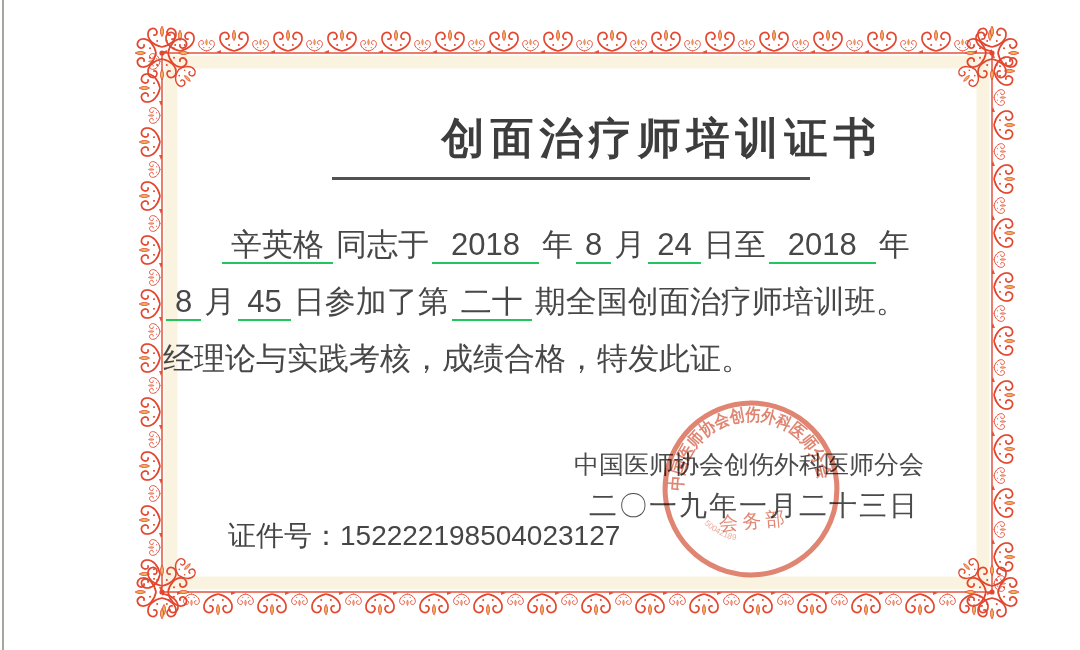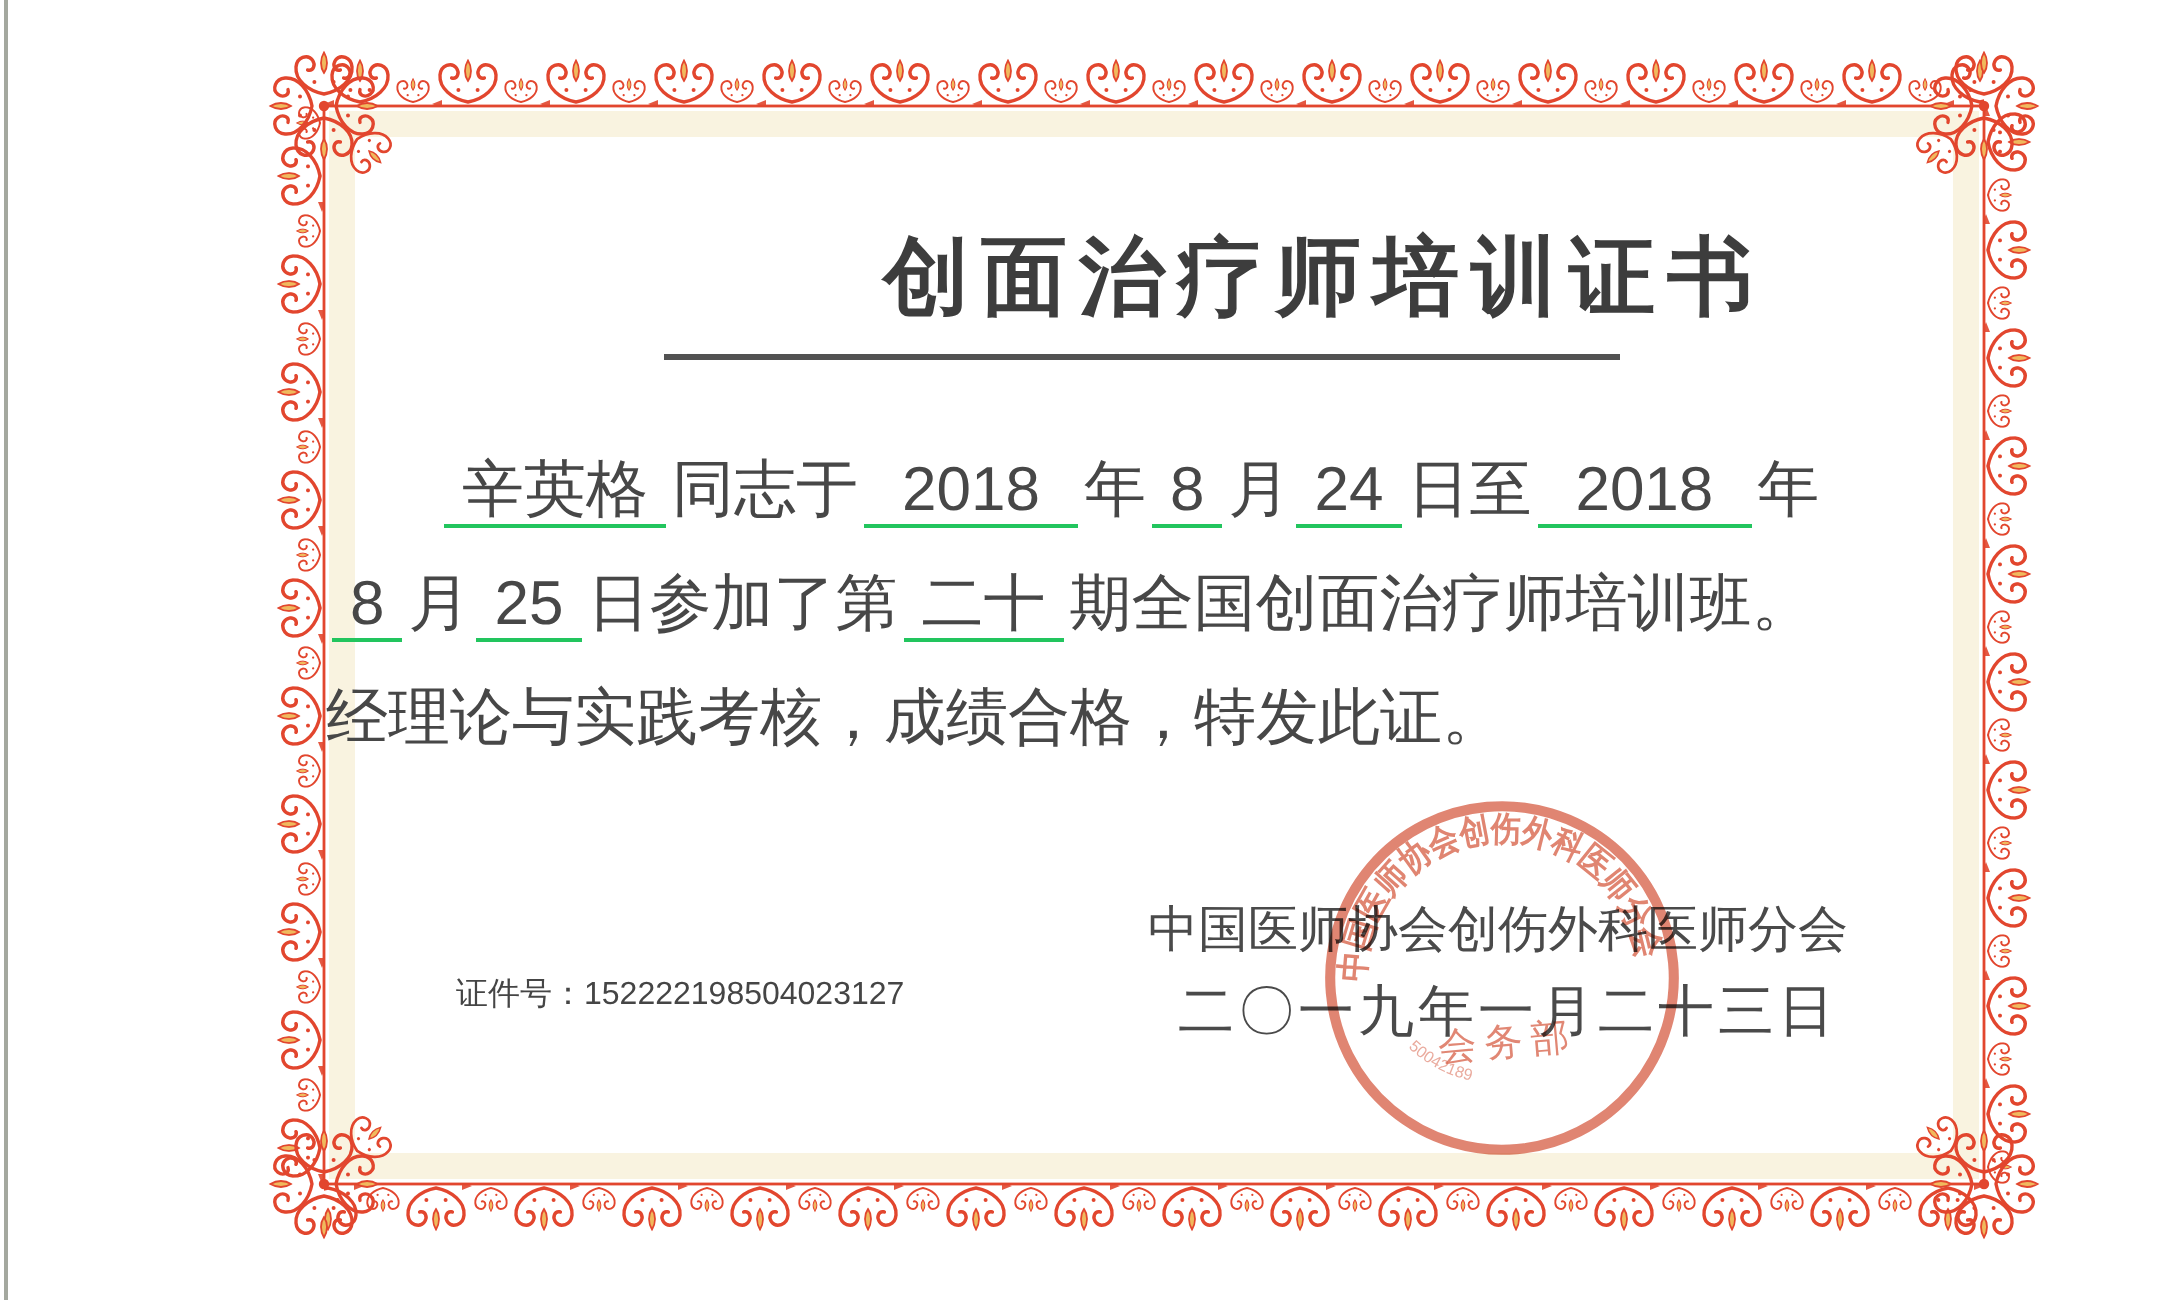--- a/index.html
+++ b/index.html
@@ -20,21 +20,21 @@
   .blank{border-bottom:2px solid #22c55e;padding:0 9px;margin:0 3px;}
   .blank.wide{padding:0 19px;}
   .issuer-line{
     position:absolute;left:563px;top:448px;width:372px;text-align:center;
     font-size:25px;color:#4a4a4a;white-space:nowrap;
   }
   .date-line{
     position:absolute;left:547px;top:487px;width:372px;text-align:right;
     font-size:28px;letter-spacing:2px;color:#4a4a4a;white-space:nowrap;
   }
-  .ids-block{position:absolute;left:228px;top:484px;font-size:16px;color:#454545;}
+  .ids-block{position:absolute;left:228px;top:522px;font-size:28px;color:#454545;}
   .id-row{height:28px;line-height:28px;white-space:nowrap;}
   .seal-svg{
     position:absolute;left:655px;top:393px;width:192px;height:192px;
     transform:rotate(-5deg);mix-blend-mode:multiply;opacity:.85;pointer-events:none;
   }
 </style>
 </head>
 <body>
 
 <div id="stage">
@@ -93,21 +93,21 @@
       <use href="#heartBig" transform="translate(178,576) rotate(45) scale(0.8) translate(-17,-24)"></use>
       <use href="#heartBig" transform="translate(976,576) rotate(-45) scale(0.8) translate(-17,-24)"></use>
     </g>
   </svg>
 
   <div class="cert-title">创面治疗师培训证书</div>
   <div class="title-underline"></div>
 
   <div class="body-text">
       <div class="body-line indent"><span class="blank">辛英格</span><span class="plain">同志于</span><span class="blank wide">2018</span><span class="plain">年</span><span class="blank">8</span><span class="plain">月</span><span class="blank">24</span><span class="plain">日至</span><span class="blank wide">2018</span><span class="plain">年</span></div>
-      <div class="body-line"><span class="blank">8</span><span class="plain">月</span><span class="blank">25</span><span class="plain">日参加了第</span><span class="blank">二十</span><span class="plain">期全国创面治疗师培训班。</span></div>
+      <div class="body-line"><span class="blank">8</span><span class="plain">月</span><span class="blank">45</span><span class="plain">日参加了第</span><span class="blank">二十</span><span class="plain">期全国创面治疗师培训班。</span></div>
       <div class="body-line"><span class="plain">经理论与实践考核，成绩合格，特发此证。</span></div>
     </div>
 
   <div class="issuer-line">中国医师协会创伤外科医师分会</div>
   <div class="date-line">二〇一九年一月二十三日</div>
 
   <div class="ids-block">
     <div class="id-row">
       <span>证件号：</span><span>152222198504023127</span>
     </div>

